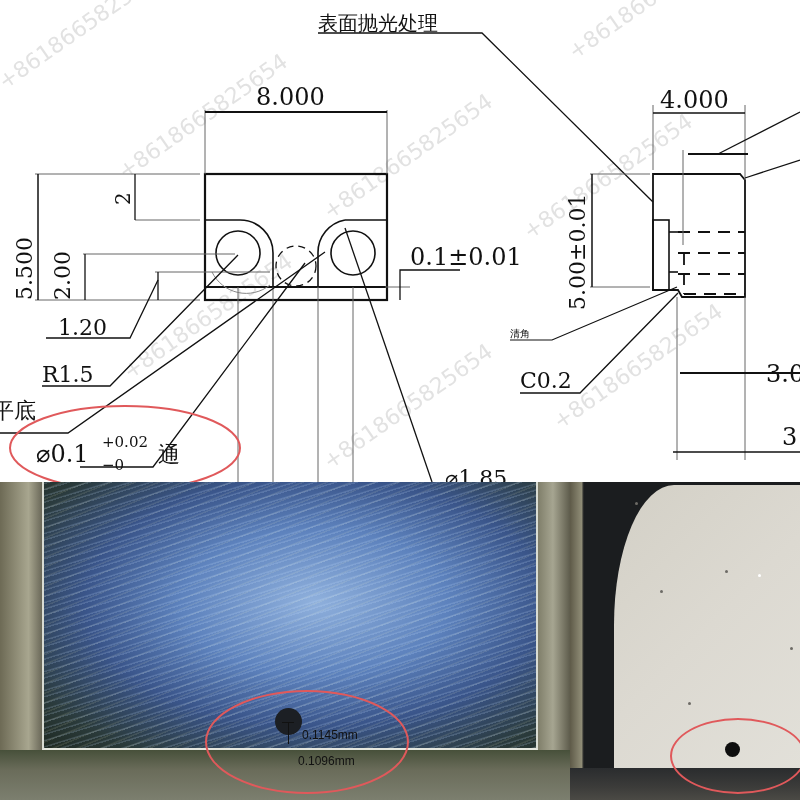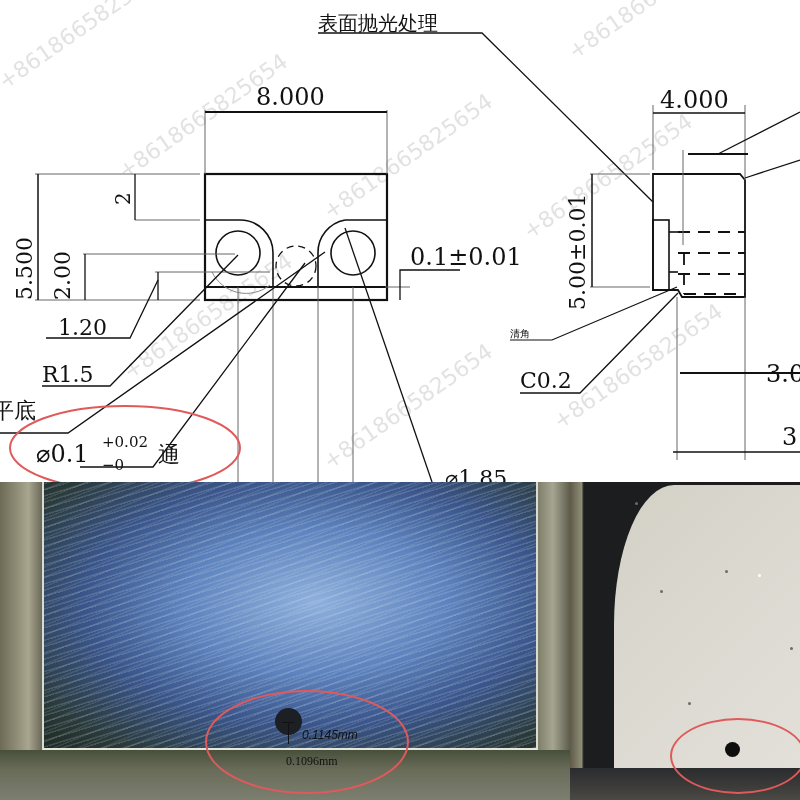--- a/index.html
+++ b/index.html
@@ -154,22 +154,22 @@
     <ellipse cx="125" cy="448" rx="115" ry="42" fill="none" stroke="#e0595b" stroke-width="2"></ellipse>
   </svg>
 </div>
 
 <div class="photo-left">
   <div class="part"></div>
   <div class="bottom-blur"></div>
   <div class="hole-left"></div>
   <div class="meas-line-h"></div>
   <div class="meas-line-v"></div>
-  <div class="meas" style="left:302px; top:246px;font-style:italic;">0.1145mm</div>
-  <div class="meas" style="left:286px; top:272px;font-family:Liberation Serif, serif;">0.1096mm</div>
+  <div class="meas" style="left:302px; top:246px;">0.1145mm</div>
+  <div class="meas" style="left:298px; top:272px;">0.1096mm</div>
   <div class="ellipse-red" style="left:205px; top:208px; width:200px; height:100px;"></div>
 </div>
 
 <div class="photo-right">
   <div class="plate"></div>
   <div class="shadow-bottom"></div>
   <div class="speck" style="left:65px; top:20px;"></div>
   <div class="speck" style="left:155px; top:88px;"></div>
   <div class="speck" style="left:188px; top:92px; background:#fff;"></div>
   <div class="speck" style="left:90px; top:108px;"></div>

